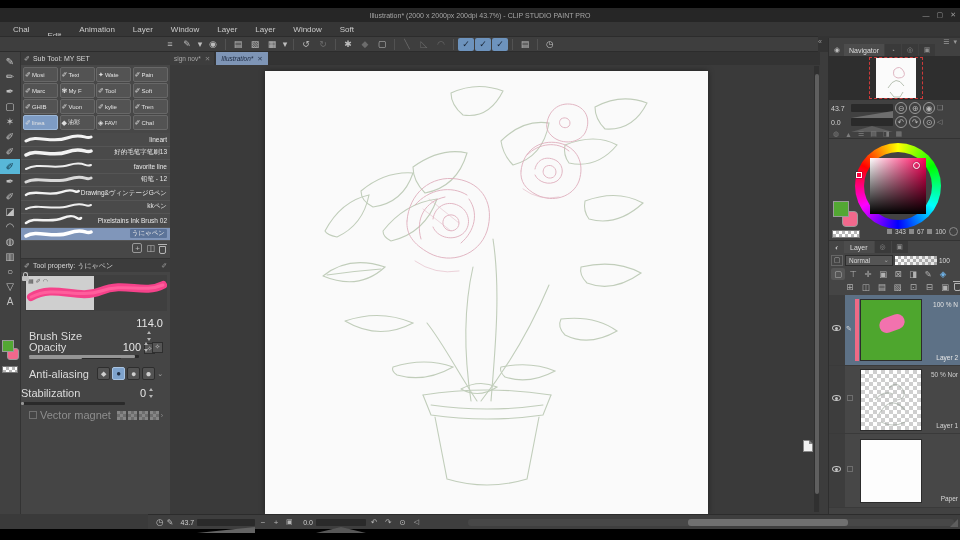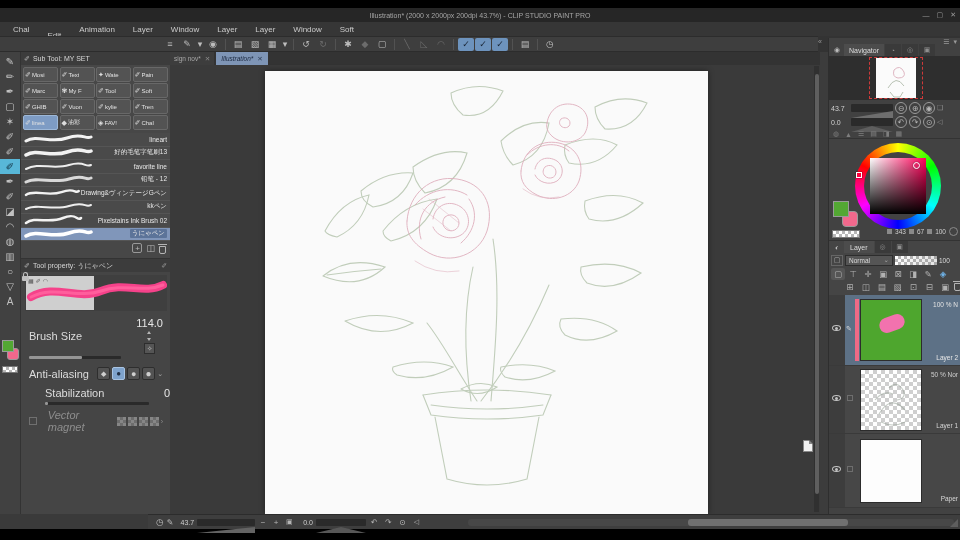--- a/index.html
+++ b/index.html
@@ -298,47 +298,60 @@
           <span class="t75" style="color:#e6e6e6;">114.0</span>
           <span class="spin"></span>
           <span class="ic" style="width:11px;height:11px;background:#555;border:1px solid #2e2e2e;font-size:7px;color:#bbb;">✧</span>
         </span>
       </div>
       <div class="slider" style="width:92px;margin-top:2px;">
           <i style="width:58%;"></i>
         </div>
     </div>
 
+    <div class="abs" style="left:8px;top:82px;width:134px;">
+      <div class="r" style="justify-content:space-between;">
+        <span class="t75" style="color:#dcdcdc;">Opacity</span>
+        <span class="r" style="gap:2px;">
+          <span class="t75" style="color:#e6e6e6;">100</span>
+          <span class="spin"></span>
+          <span class="ic" style="width:11px;height:11px;background:#555;border:1px solid #2e2e2e;font-size:7px;color:#bbb;">✧</span>
+        </span>
+      </div>
+      <div class="slider" style="width:110px;margin-top:2px;">
+          <i style="width:96%;"></i>
+        </div>
+    </div>
 
     <div class="abs r" style="left:8px;top:108px;width:134px;justify-content:space-between;">
       <span class="t75" style="color:#dcdcdc;">Anti-aliasing</span>
       <span class="r" style="gap:2px;">
         <span class="aa" style="font-size:7px;">◆</span>
         <span class="aa sel" style="font-size:8px;">●</span>
         <span class="aa" style="font-size:9px;">●</span>
         <span class="aa" style="font-size:10px;">●</span>
         <span class="t7" style="color:#aaa;">⌄</span>
       </span>
     </div>
 
-    <div class="abs" style="left:24px;top:128px;width:134px;">
+    <div class="abs" style="left:0;top:128px;width:134px;">
       <div class="r" style="justify-content:space-between;">
         <span class="t75" style="color:#dcdcdc;">Stabilization</span>
         <span class="r" style="gap:2px;">
           <span class="t75" style="color:#e6e6e6;">0</span>
           <span class="spin"></span>
         </span>
       </div>
       <div class="slider" style="width:104px;margin-top:3px;">
           <i style="width:3%;"></i>
         </div>
     </div>
 
     <div class="abs r" style="left:8px;top:150px;width:134px;justify-content:space-between;">
-      <span class="r" style="gap:11px;font-style:italic;">
+      <span class="r" style="gap:3px;">
         <span class="ic" style="width:8px;height:8px;border:1px solid #707070;"></span>
         <span class="t75" style="color:#8e8e8e;">Vector magnet</span>
       </span>
       <span class="r" style="gap:2px;">
         <span class="checker" style="width:9px;height:9px;opacity:.35;"></span>
         <span class="checker" style="width:9px;height:9px;opacity:.35;"></span>
         <span class="checker" style="width:9px;height:9px;opacity:.35;"></span>
         <span class="checker" style="width:9px;height:9px;opacity:.35;"></span>
         <span class="t7" style="color:#8e8e8e;">›</span>
       </span>

